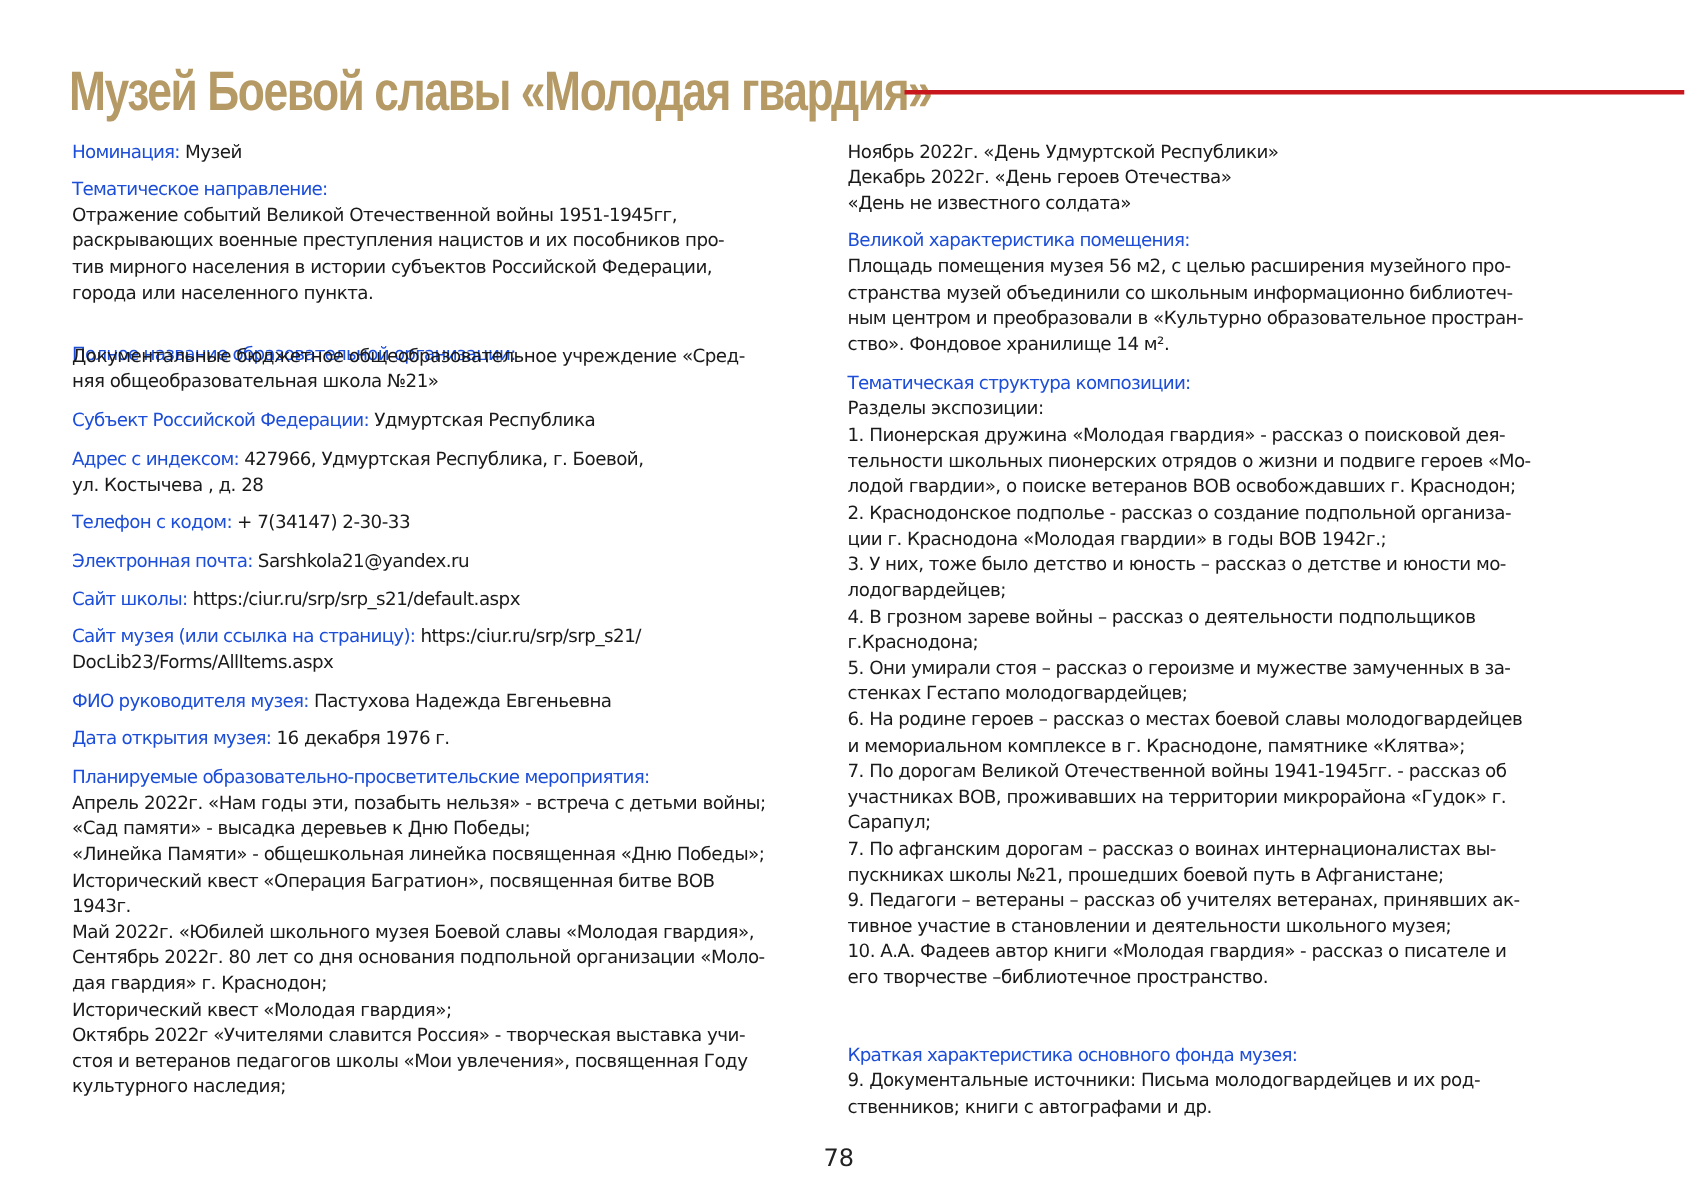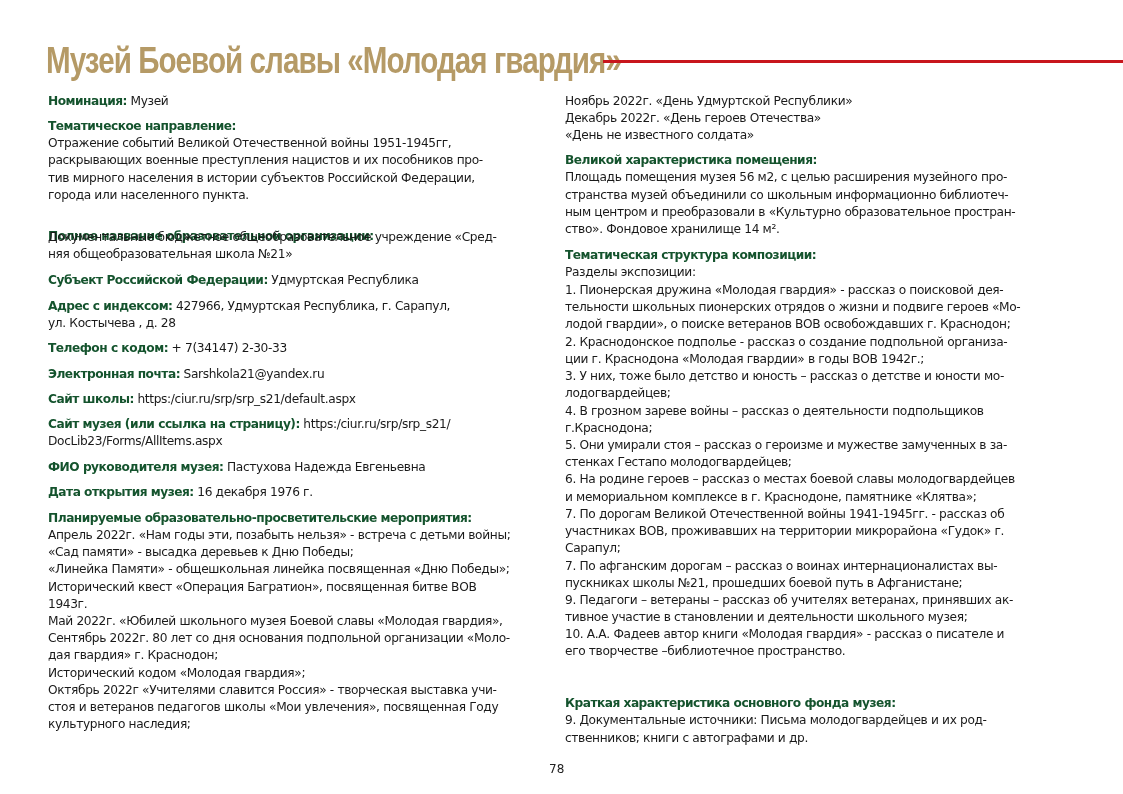--- a/index.html
+++ b/index.html
@@ -16,24 +16,24 @@
     .rule { position: absolute; left: 603px; top: 60px; width: 520px; height: 3px; background: #C8161D; }
     .col { position: absolute; top: 0; }
     .col.left { left: 48px; width: 500px; }
     .col.right { left: 565px; width: 500px; }
     .ln {
       position: absolute; left: 0; white-space: nowrap;
       font-family: "DejaVu Sans", sans-serif;
       font-size: 12.2px; line-height: 16px; color: #1a1a1a;
       letter-spacing: -0.35px;
     }
-    .ln b { font-weight: bold; color: #14532d; letter-spacing: -0.5px; }
+    .ln b { font-weight: normal; color: #1d4ed8; letter-spacing: -0.5px; }
     .pagenum {
       position: absolute; left: 549px; top: 762px;
-      font-family: "DejaVu Sans", sans-serif; font-size: 12px; color: #222;
+      font-family: "DejaVu Sans", sans-serif; font-size: 16px; color: #222;
     }
   </style>
 </head>
 <body>
 
 <div class="page">
   <div class="title">Музей Боевой славы «Молодая гвардия»</div>
   <div class="rule"></div>
 
   <div class="col left">
@@ -44,21 +44,21 @@
     <div class="ln" style="top:152px">раскрывающих военные преступления нацистов и их пособников про-</div>
     <div class="ln" style="top:170px">тив мирного населения в истории субъектов Российской Федерации,</div>
     <div class="ln" style="top:187px">города или населенного пункта.</div>
 
     <div class="ln" style="top:228px"><b>Полное название образовательной организации:</b></div>
     <div class="ln" style="top:229px">Документальные бюджетное общеобразовательное учреждение «Сред-</div>
     <div class="ln" style="top:246px">няя общеобразовательная школа №21»</div>
 
     <div class="ln" style="top:272px"><b>Субъект Российской Федерации:</b> <span>Удмуртская Республика</span></div>
 
-    <div class="ln" style="top:298px"><b>Адрес с индексом:</b> <span>427966, Удмуртская Республика, г. Сарапул,</span></div>
+    <div class="ln" style="top:298px"><b>Адрес с индексом:</b> <span>427966, Удмуртская Республика, г. Боевой,</span></div>
     <div class="ln" style="top:315px">ул. Костычева , д. 28</div>
 
     <div class="ln" style="top:340px"><b>Телефон с кодом:</b> <span>+ 7(34147) 2-30-33</span></div>
 
     <div class="ln" style="top:366px"><b>Электронная почта:</b> <span>Sarshkola21@yandex.ru</span></div>
 
     <div class="ln" style="top:391px"><b>Сайт школы:</b><span> https:/ciur.ru/srp/srp_s21/default.aspx</span></div>
 
     <div class="ln" style="top:416px"><b>Сайт музея (или ссылка на страницу):</b> <span>https:/ciur.ru/srp/srp_s21/</span></div>
     <div class="ln" style="top:433px">DocLib23/Forms/AllItems.aspx</div>
@@ -69,21 +69,21 @@
 
     <div class="ln" style="top:510px"><b>Планируемые образовательно-просветительские мероприятия:</b></div>
     <div class="ln" style="top:527px">Апрель 2022г. «Нам годы эти, позабыть нельзя» - встреча с детьми войны;</div>
     <div class="ln" style="top:544px">«Сад памяти» - высадка деревьев к Дню Победы;</div>
     <div class="ln" style="top:561px">«Линейка Памяти» - общешкольная линейка посвященная «Дню Победы»;</div>
     <div class="ln" style="top:579px">Исторический квест «Операция Багратион», посвященная битве ВОВ</div>
     <div class="ln" style="top:596px">1943г.</div>
     <div class="ln" style="top:613px">Май 2022г. «Юбилей школьного музея Боевой славы  «Молодая гвардия»,</div>
     <div class="ln" style="top:630px">Сентябрь 2022г. 80 лет со дня основания подпольной организации «Моло-</div>
     <div class="ln" style="top:647px">дая гвардия» г. Краснодон;</div>
-    <div class="ln" style="top:665px">Исторический кодом «Молодая гвардия»;</div>
+    <div class="ln" style="top:665px">Исторический квест «Молодая гвардия»;</div>
     <div class="ln" style="top:682px">Октябрь 2022г «Учителями славится Россия» - творческая выставка  учи-</div>
     <div class="ln" style="top:699px">стоя и ветеранов педагогов школы «Мои увлечения», посвященная  Году</div>
     <div class="ln" style="top:716px">культурного наследия;</div>
   </div>
 
   <div class="col right">
     <div class="ln" style="top:93px">Ноябрь 2022г. «День Удмуртской Республики»</div>
     <div class="ln" style="top:110px">Декабрь 2022г. «День героев Отечества»</div>
     <div class="ln" style="top:127px">«День не известного солдата»</div>
 

